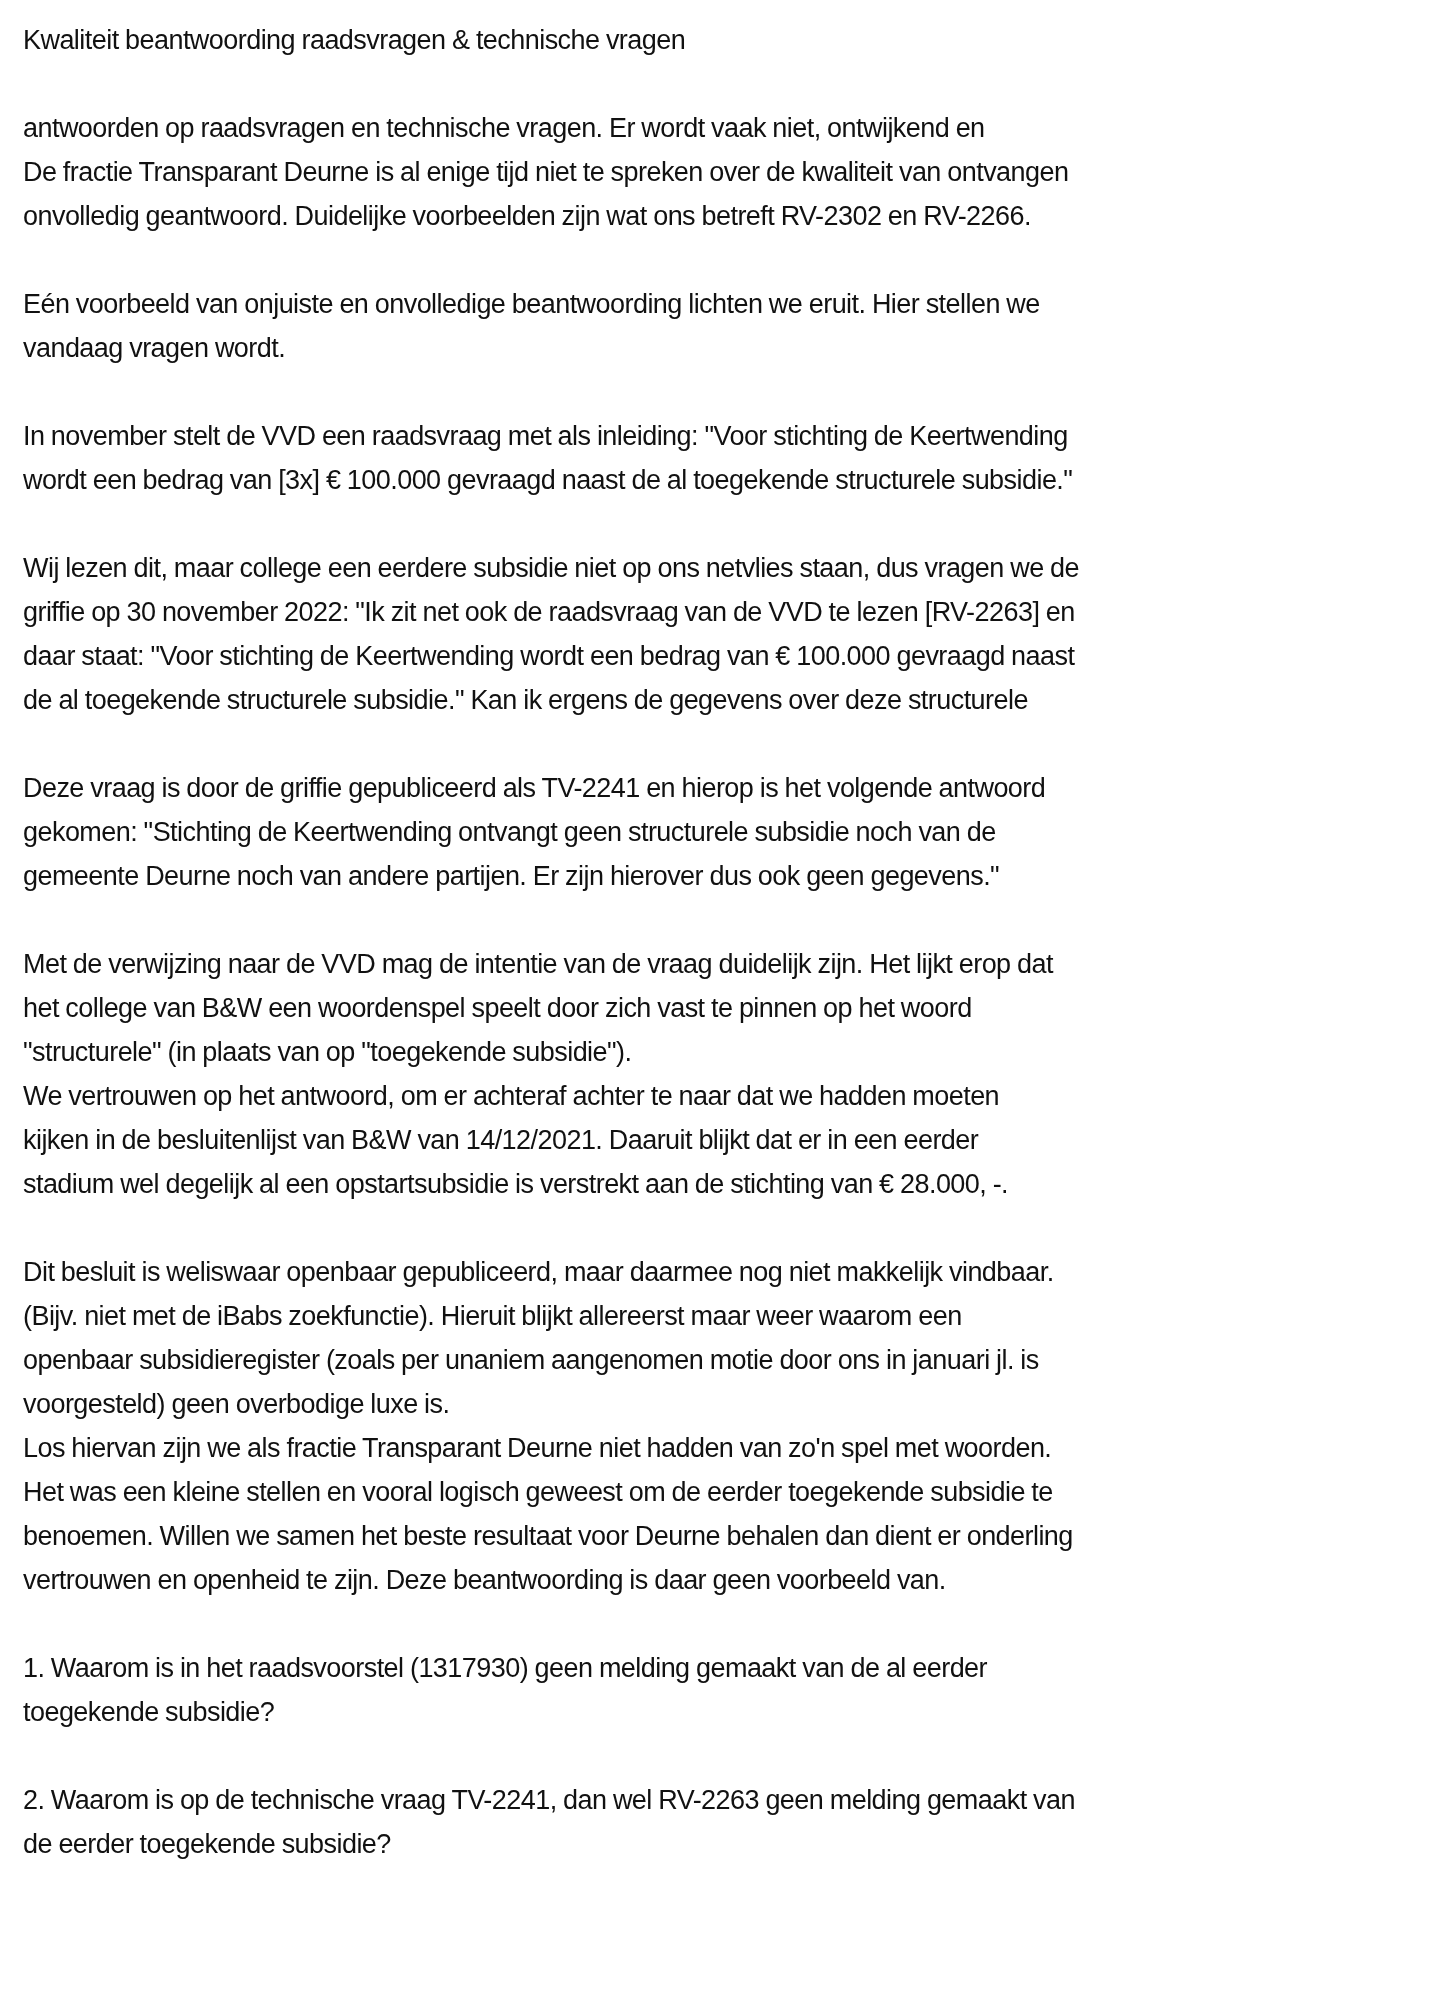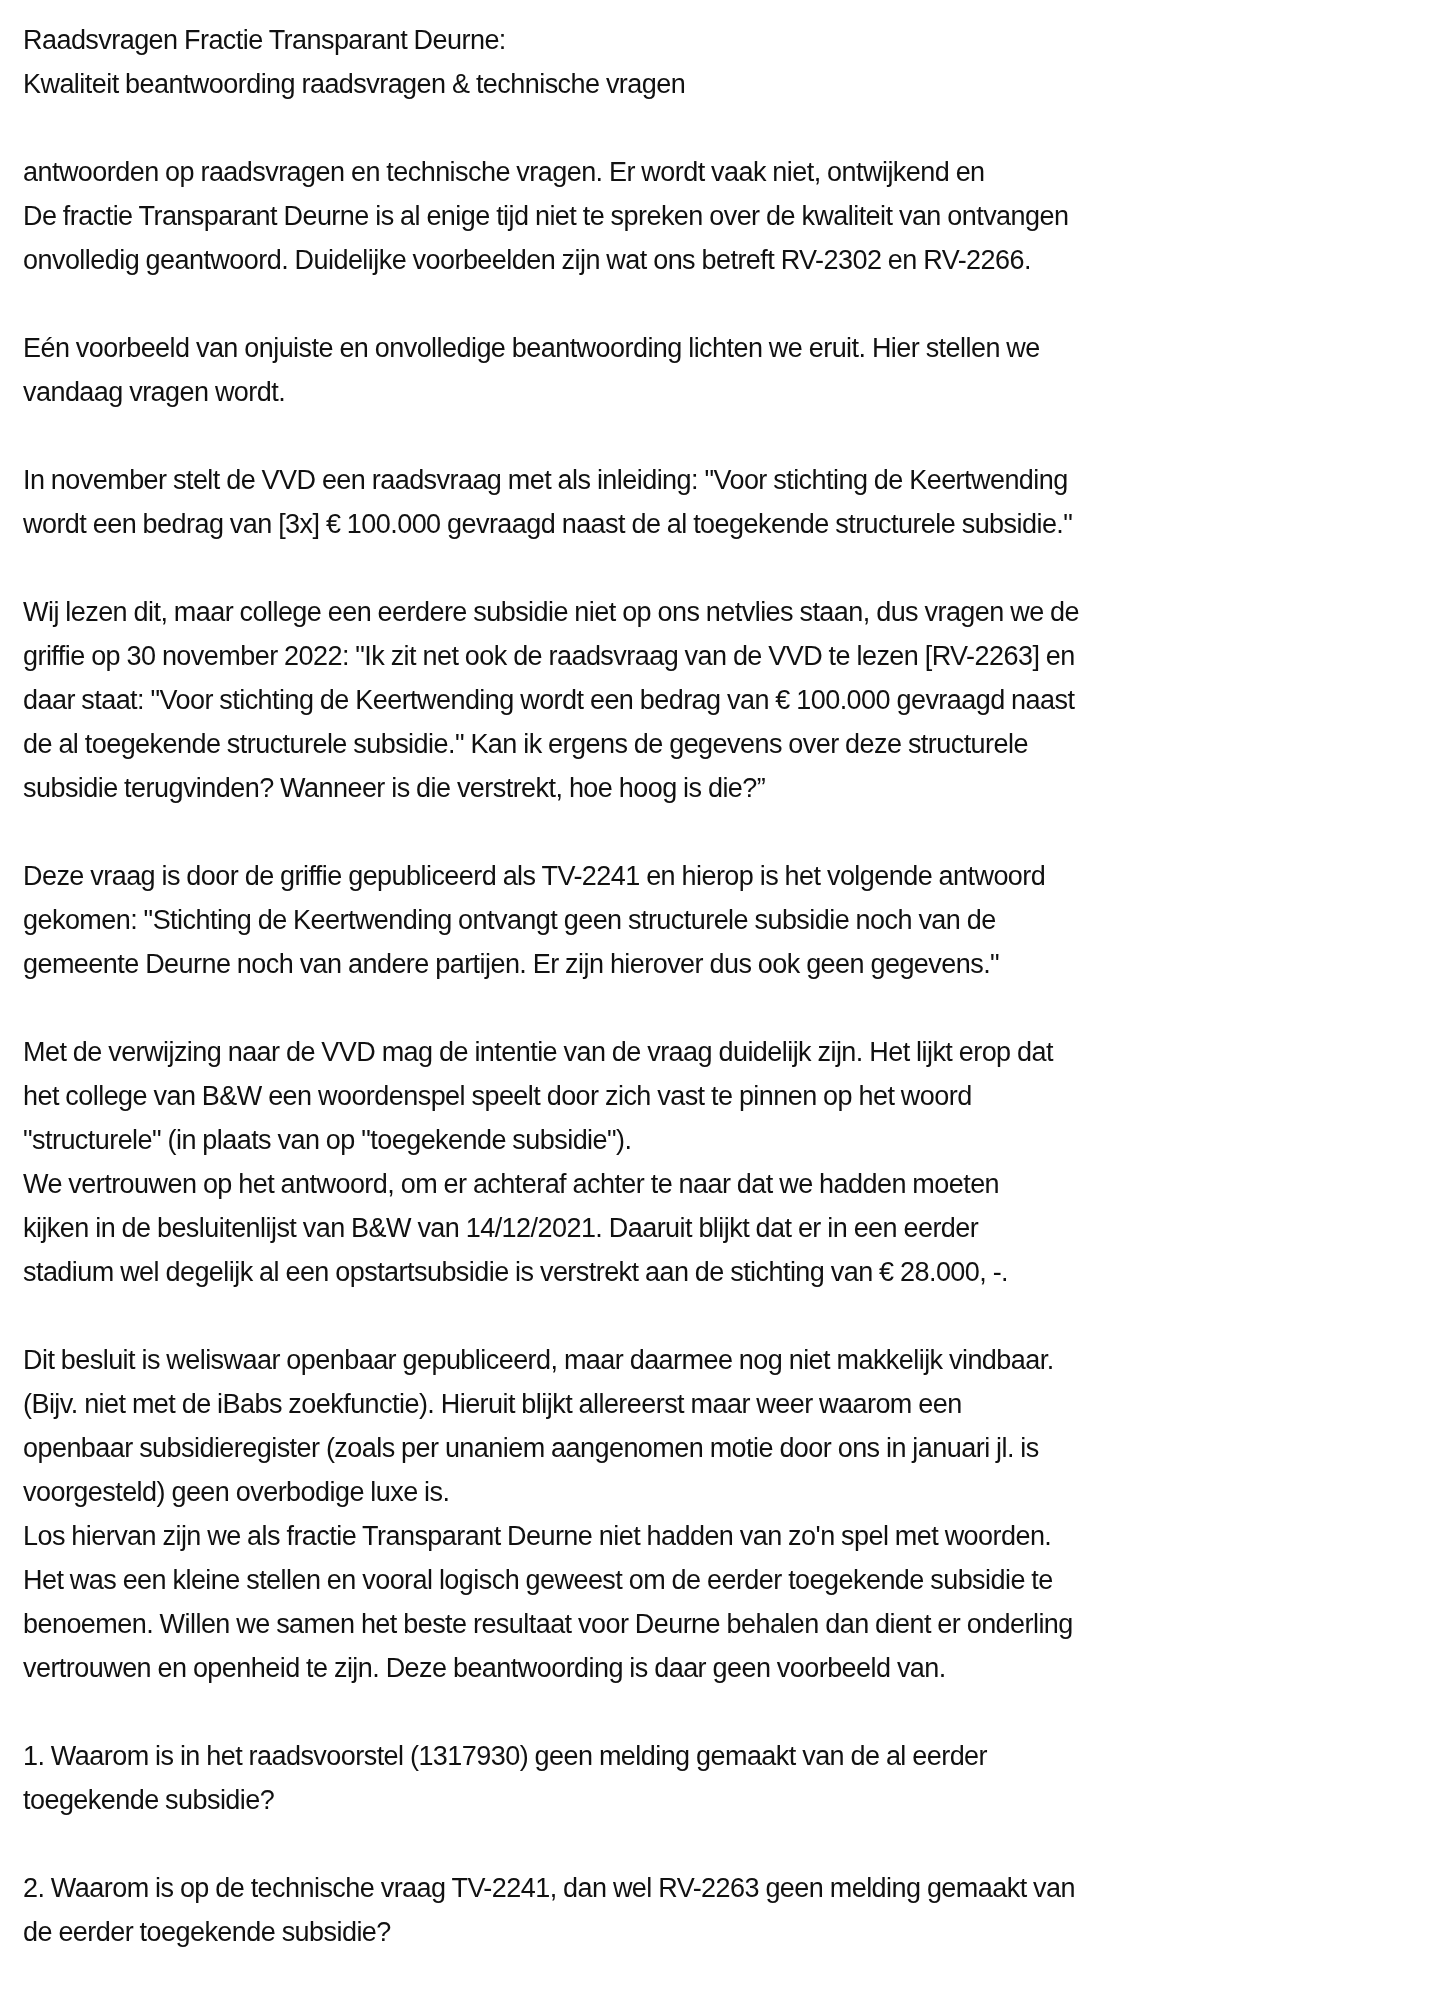--- a/index.html
+++ b/index.html
@@ -32,21 +32,20 @@
     .gap {
       height: 44px;
     }
   </style>
 </head>
 <body>
 
 <div class="page">
 
   <div>
-    <div class="line">Raadsvragen Fractie Transparant Deurne:</div>
     <div class="line">Kwaliteit beantwoording raadsvragen &amp; technische vragen</div>
   </div>
 
   <div class="gap"></div>
 
   <div>
     <div class="line">antwoorden op raadsvragen en technische vragen. Er wordt vaak niet, ontwijkend en</div>
     <div class="line">De fractie Transparant Deurne is al enige tijd niet te spreken over de kwaliteit van ontvangen</div>
     <div class="line">onvolledig geantwoord. Duidelijke voorbeelden zijn wat ons betreft RV-2302 en RV-2266.</div>
   </div>
@@ -65,21 +64,20 @@
     <div class="line">wordt een bedrag van [3x] € 100.000 gevraagd naast de al toegekende structurele subsidie."</div>
   </div>
 
   <div class="gap"></div>
 
   <div>
     <div class="line">Wij lezen dit, maar college een eerdere subsidie niet op ons netvlies staan, dus vragen we de</div>
     <div class="line">griffie op 30 november 2022: "Ik zit net ook de raadsvraag van de VVD te lezen [RV-2263] en</div>
     <div class="line">daar staat: "Voor stichting de Keertwending wordt een bedrag van € 100.000 gevraagd naast</div>
     <div class="line">de al toegekende structurele subsidie." Kan ik ergens de gegevens over deze structurele</div>
-    <div class="line">subsidie terugvinden? Wanneer is die verstrekt, hoe hoog is die?”</div>
   </div>
 
   <div class="gap"></div>
 
   <div>
     <div class="line">Deze vraag is door de griffie gepubliceerd als TV-2241 en hierop is het volgende antwoord</div>
     <div class="line">gekomen: "Stichting de Keertwending ontvangt geen structurele subsidie noch van de</div>
     <div class="line">gemeente Deurne noch van andere partijen. Er zijn hierover dus ook geen gegevens."</div>
   </div>
 

